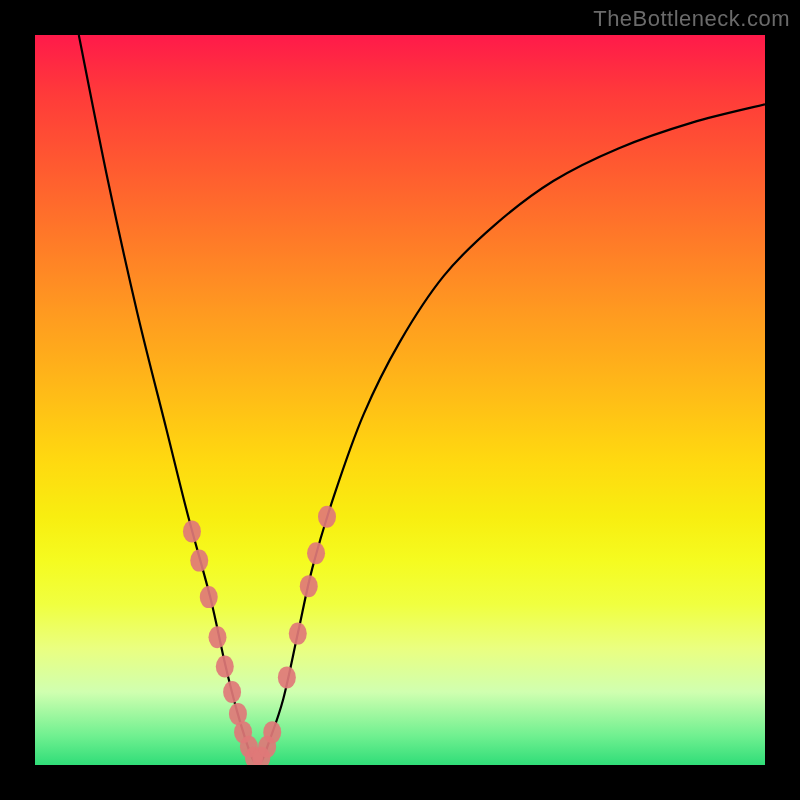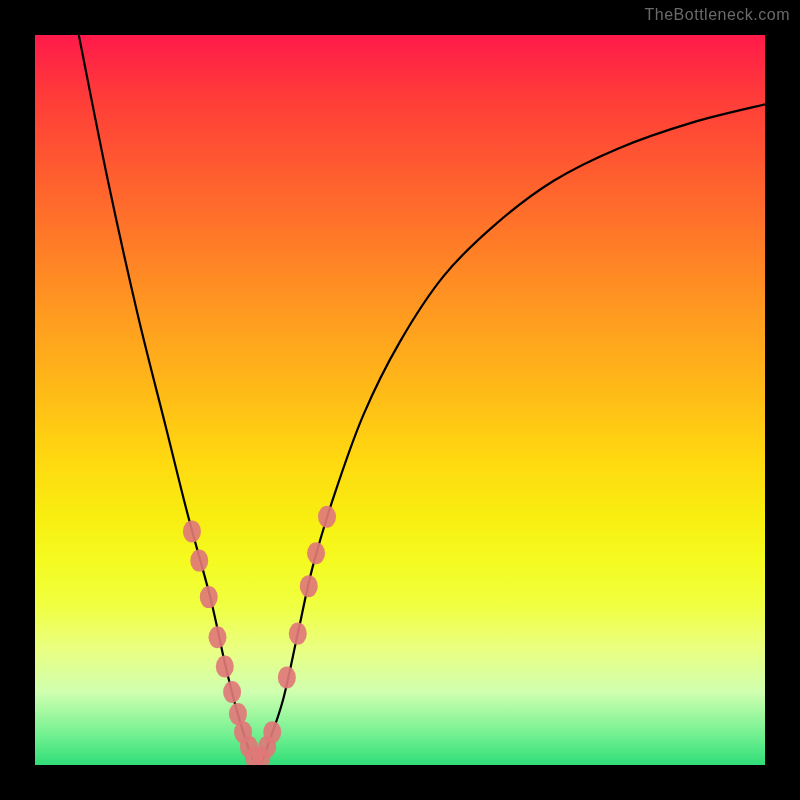--- a/index.html
+++ b/index.html
@@ -40,21 +40,21 @@
       #d0ffb0 90%,
       #70f090 96%,
       #30dd78 100%
     );
   }
   .watermark {
     position: absolute;
     top: 6px;
     right: 10px;
     color: #6a6a6a;
-    font-size: 16px;
+    font-size: 22px;
     font-weight: 500;
     letter-spacing: 0.5px;
     z-index: 10;
   }
   svg.curve {
     position: absolute;
     top: 0;
     left: 0;
     width: 730px;
     height: 730px;

